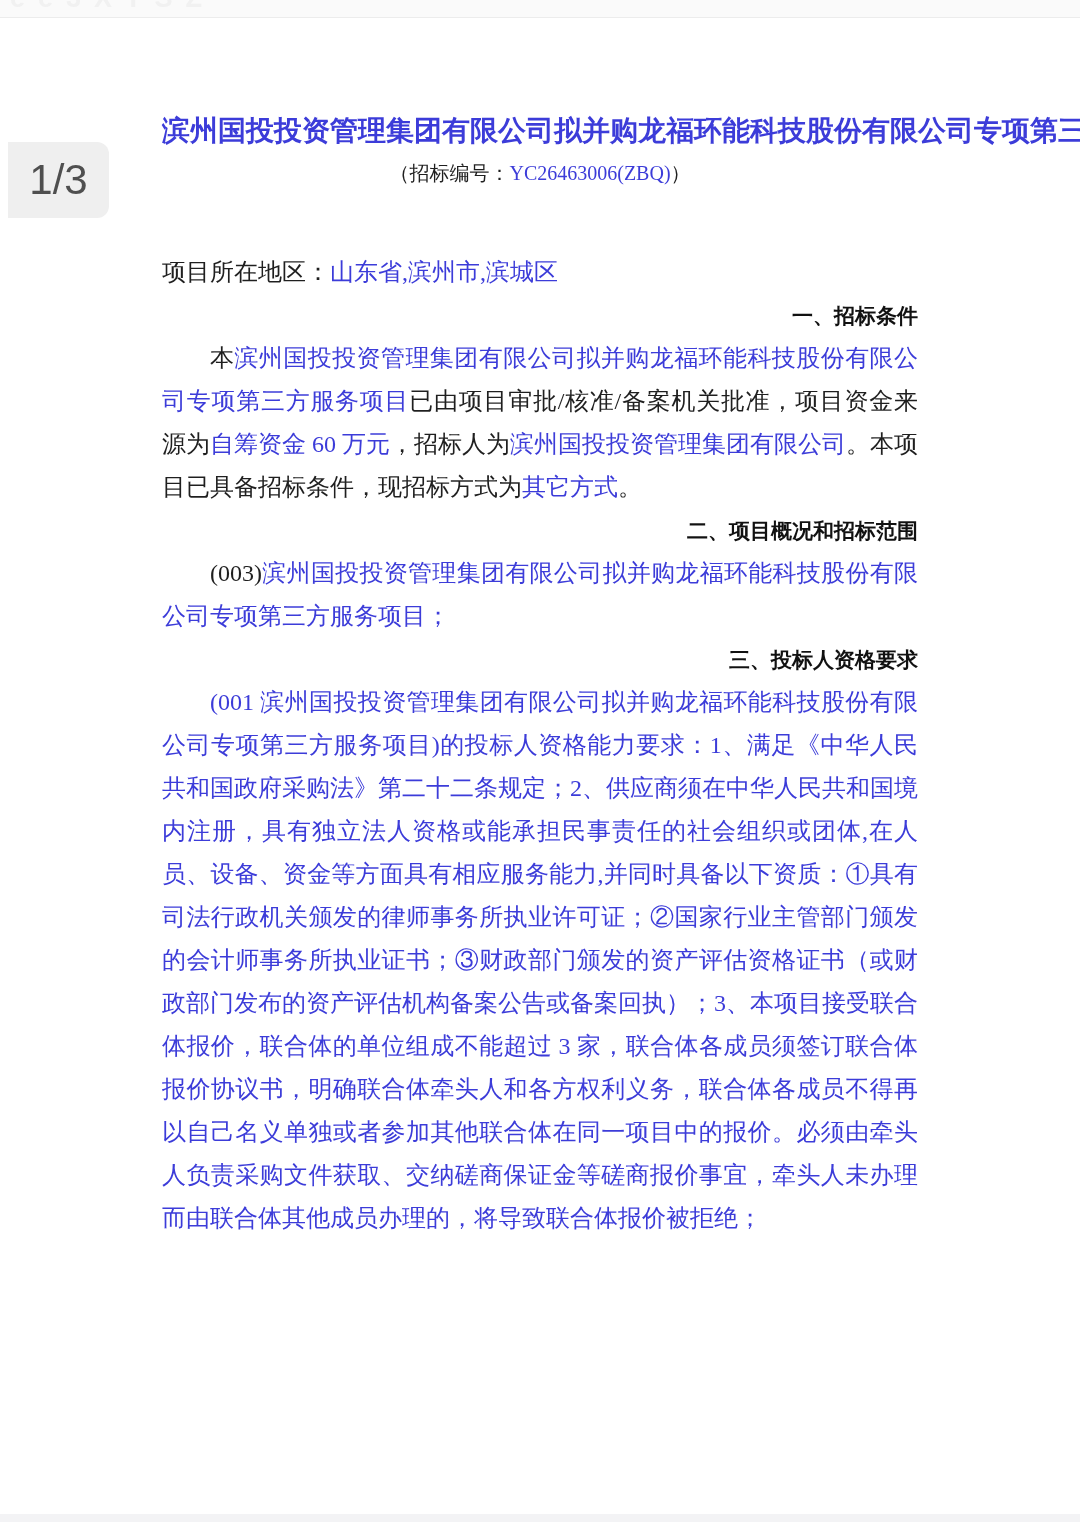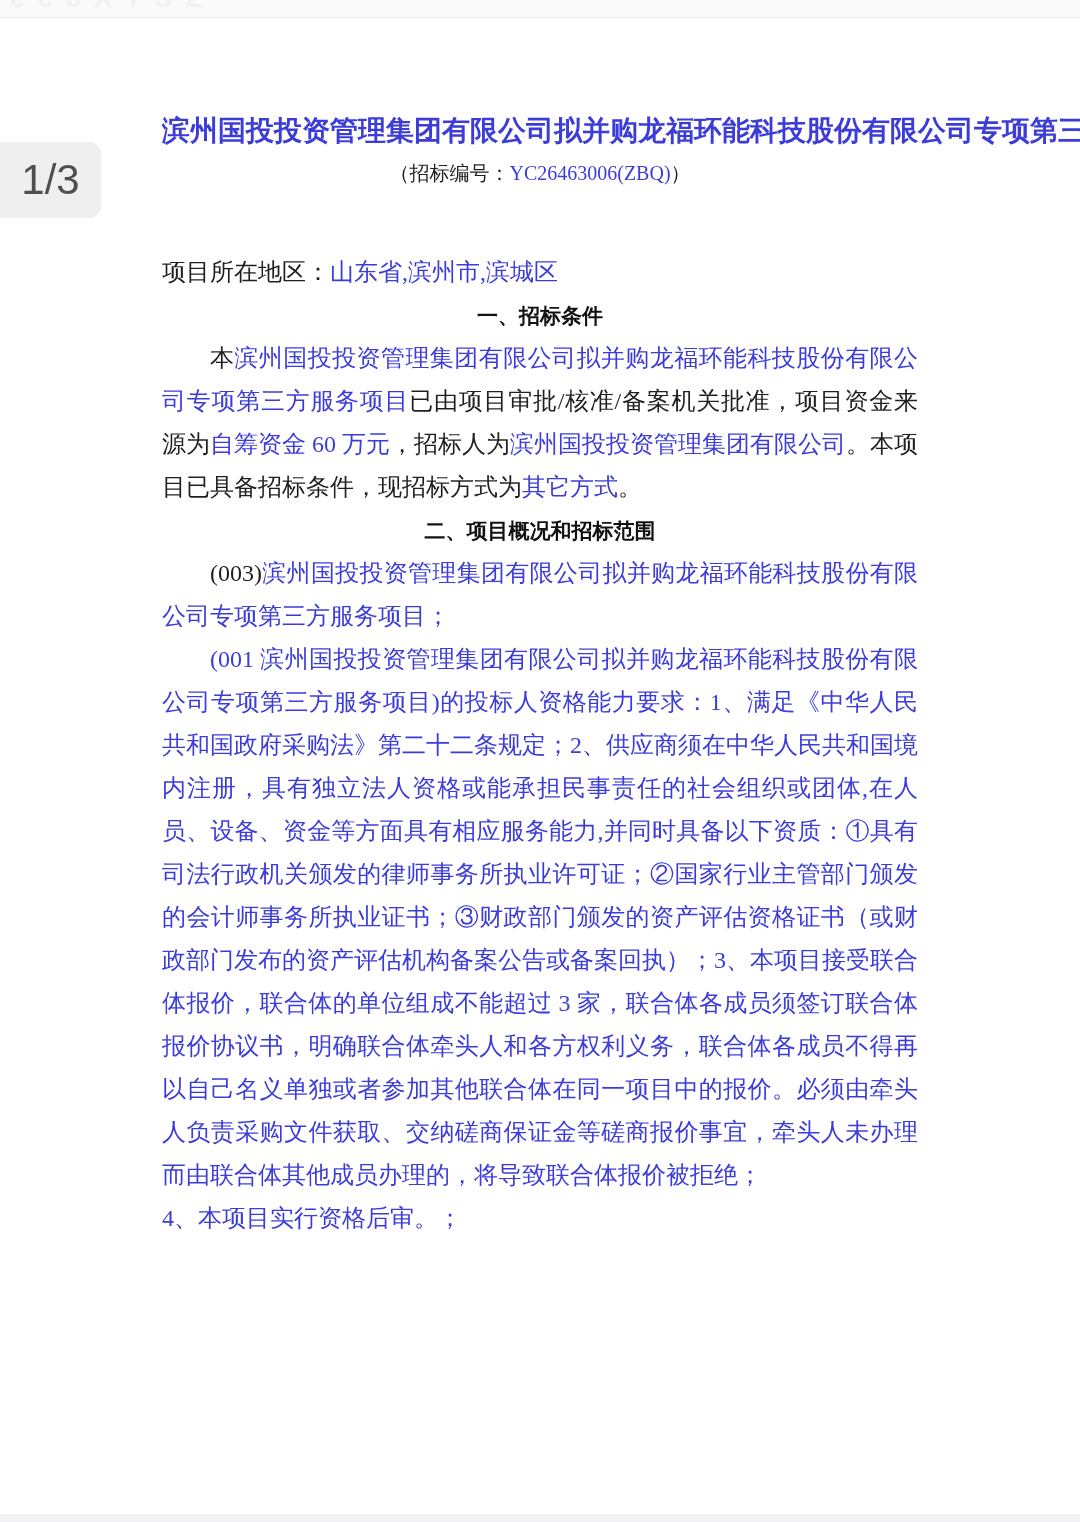--- a/index.html
+++ b/index.html
@@ -14,21 +14,21 @@
   .top-bar {
     position: absolute; top: 0; left: 0; width: 1080px; height: 17px;
     background: #fafafa; border-bottom: 1px solid #ececec; overflow: hidden;
   }
   .clipped-text {
     position: absolute; top: -17px; left: 10px;
     font-family: "Liberation Sans", sans-serif; font-weight: bold;
     font-size: 27px; color: #f1f1f1; letter-spacing: 13px; white-space: nowrap;
   }
   .page-badge {
-    position: absolute; top: 142px; left: 0; width: 101px; height: 76px;
+    position: absolute; top: 142px; left: 8px; width: 101px; height: 76px;
     background: #efefef; border-radius: 0 12px 12px 0;
     color: #4f4f4f; font-family: "Liberation Sans", sans-serif;
     font-size: 42px; line-height: 76px; text-align: center;
   }
   .doc {
     position: absolute; top: 0; left: 162px; width: 756px;
   }
   .title-line {
     text-align: center; color: var(--blue);
     font-weight: bold; font-size: 28px; line-height: 42px;
@@ -42,21 +42,21 @@
   .doc-body { margin-top: 56px; }
   .line, .para {
     font-size: 24px; line-height: 43px; color: var(--ink);
     text-align: justify;
   }
   .para { text-indent: 2em; }
   .para.no-indent { text-indent: 0; }
   .sec-heading {
     font-family: "Liberation Sans", "DejaVu Sans", sans-serif;
     font-weight: bold; font-size: 21px; line-height: 43px; color: #111111;
-    text-align: center;
+    text-align: right;
   }
   .blue { color: var(--blue); }
   .ink { color: var(--ink); margin-top: 12px; }
   .bottom-strip {
     position: absolute; bottom: 0; left: 0; width: 1080px; height: 8px;
     background: #f3f3f5;
   }
 </style>
 </head>
 <body>
@@ -71,19 +71,19 @@
   <div class="title-line first">滨州国投投资管理集团有限公司拟并购龙福环能科技股份有限公司专项第三方</div>
   <div class="bid-line"><span class="ink">（招标编号：</span><span class="blue">YC26463006(ZBQ)</span><span class="ink">）</span></div>
 
   <div class="doc-body">
     <div class="line"><span class="ink">项目所在地区：</span><span class="blue">山东省,滨州市,滨城区</span></div>
     <div>
         <div class="sec-heading">一、招标条件</div>
         <div class="para"><span class="ink">本</span><span class="blue">滨州国投投资管理集团有限公司拟并购龙福环能科技股份有限公司专项第三方服务项目</span><span class="ink">已由项目审批/核准/备案机关批准，项目资金来源为</span><span class="blue">自筹资金 60 万元</span><span class="ink">，招标人为</span><span class="blue">滨州国投投资管理集团有限公司</span><span class="ink">。本项目已具备招标条件，现招标方式为</span><span class="blue">其它方式</span><span class="ink">。</span></div>
         <div class="sec-heading">二、项目概况和招标范围</div>
         <div class="para"><span class="ink">(003)</span><span class="blue">滨州国投投资管理集团有限公司拟并购龙福环能科技股份有限公司专项第三方服务项目；</span></div>
+        <div class="sec-heading">三、投标人资格要求</div>
         <div class="para"><span class="blue">(001 滨州国投投资管理集团有限公司拟并购龙福环能科技股份有限公司专项第三方服务项目)的投标人资格能力要求：1、满足《中华人民共和国政府采购法》第二十二条规定；2、供应商须在中华人民共和国境内注册，具有独立法人资格或能承担民事责任的社会组织或团体,在人员、设备、资金等方面具有相应服务能力,并同时具备以下资质：①具有司法行政机关颁发的律师事务所执业许可证；②国家行业主管部门颁发的会计师事务所执业证书；③财政部门颁发的资产评估资格证书（或财政部门发布的资产评估机构备案公告或备案回执）；3、本项目接受联合体报价，联合体的单位组成不能超过 3 家，联合体各成员须签订联合体报价协议书，明确联合体牵头人和各方权利义务，联合体各成员不得再以自己名义单独或者参加其他联合体在同一项目中的报价。必须由牵头人负责采购文件获取、交纳磋商保证金等磋商报价事宜，牵头人未办理而由联合体其他成员办理的，将导致联合体报价被拒绝；</span></div>
-        <div class="para no-indent"><span class="blue">4、本项目实行资格后审。；</span></div>
       </div>
   </div>
 </div>
 
 <div class="bottom-strip"></div>
 
 </body></html>

